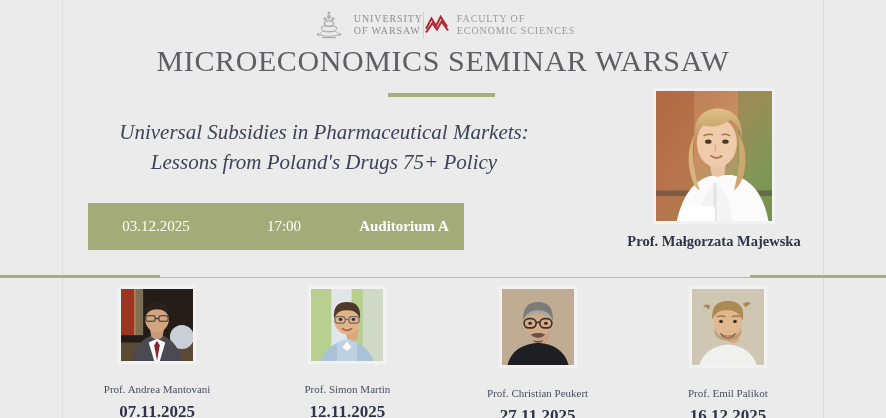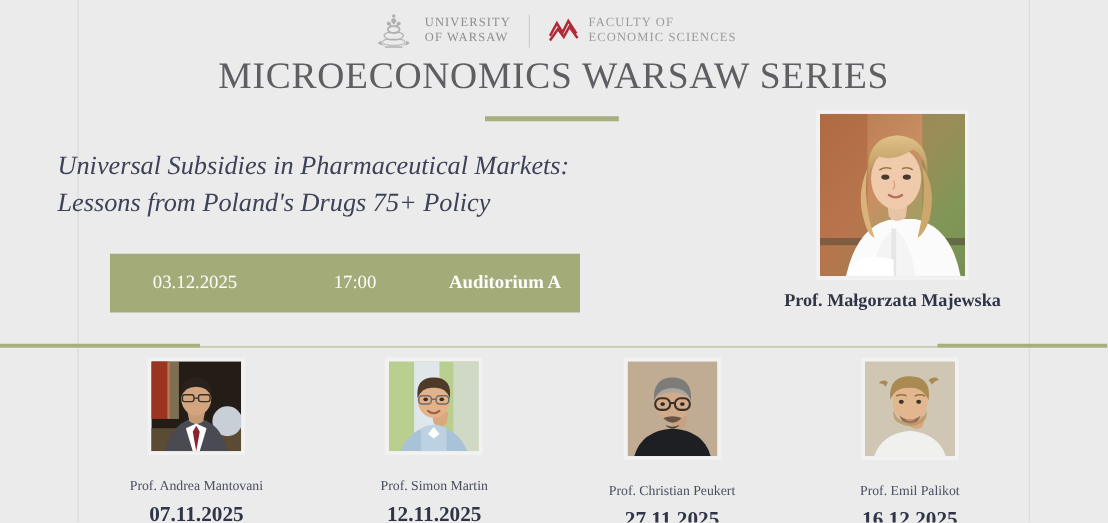--- a/index.html
+++ b/index.html
@@ -17,40 +17,40 @@
   .vrule.left{left:62px;}
   .vrule.right{left:823px;}
 
   
   .hrule{position:absolute;left:0;right:0;top:277px;height:1px;background:#b9c08e;}
   .hrule-thick-l{position:absolute;left:0;top:275px;width:160px;height:3px;background:#a7b07c;}
   .hrule-thick-r{position:absolute;left:750px;right:0;top:275px;height:3px;background:#a7b07c;}
 
   
   .logobar{position:absolute;left:0;right:0;top:9px;height:32px;
-    display:flex;align-items:center;justify-content:center;gap:14px;}
+    display:flex;align-items:center;justify-content:center;}
   .logo-group{display:flex;align-items:center;gap:7px;}
   .logo-crest{width:36px;height:30px;flex:none;opacity:.72;}
   .logo-text{display:flex;flex-direction:column;justify-content:center;
     font-family:"Liberation Serif",serif;font-size:9.5px;letter-spacing:.9px;
     color:#8e8e8e;line-height:1.25;text-transform:uppercase;}
   .logo-sep{width:1px;height:26px;background:#cfcfcf;}
   .logo-mark{width:26px;height:22px;flex:none;}
   .logo-text.red{color:#9b9b9b;}
   .logo-text .l1{font-size:10px;}
 
   
   .headline{position:absolute;left:0;right:0;top:44px;text-align:center;
     font-size:30px;letter-spacing:.6px;color:#5f5f63;font-weight:400;
     font-family:"Liberation Serif",serif;}
 
   .title-divider{position:absolute;left:388px;top:93px;width:107px;height:4px;background:#a7b07c;}
 
   
-  .seminar-title{position:absolute;left:46px;top:118px;width:500px;text-align:left;
+  .seminar-title{position:absolute;left:74px;top:118px;width:500px;text-align:center;
     font-style:italic;font-size:21px;line-height:1.42;color:#3d4257;
     font-family:"Liberation Serif",serif;}
 
   
   .chips{position:absolute;left:88px;top:203px;display:flex;}
   .chip{background:#a3ac79;color:#ffffff;height:47px;display:flex;align-items:center;
     justify-content:center;font-size:15px;font-family:"Liberation Serif",serif;}
   .chip.date{width:136px;}
   .chip.time{width:120px;}
   .chip.room{width:120px;font-weight:bold;}
@@ -118,21 +118,21 @@
         </svg>
       </span>
       <span class="logo-text red">
         <span class="l1">FACULTY OF</span>
         <span class="l1">ECONOMIC SCIENCES</span>
       </span>
     </div>
 
   </div>
 
-  <div class="headline">MICROECONOMICS WARSAW SERIES</div>
+  <div class="headline">MICROECONOMICS SEMINAR WARSAW</div>
   <div class="title-divider"></div>
 
   <div class="seminar-title">
     <div>Universal Subsidies in Pharmaceutical Markets:</div>
     <div>Lessons from Poland's Drugs 75+ Policy</div>
   </div>
 
   <div class="chips">
     <div class="chip date">03.12.2025</div>
     <div class="chip time">17:00</div>

